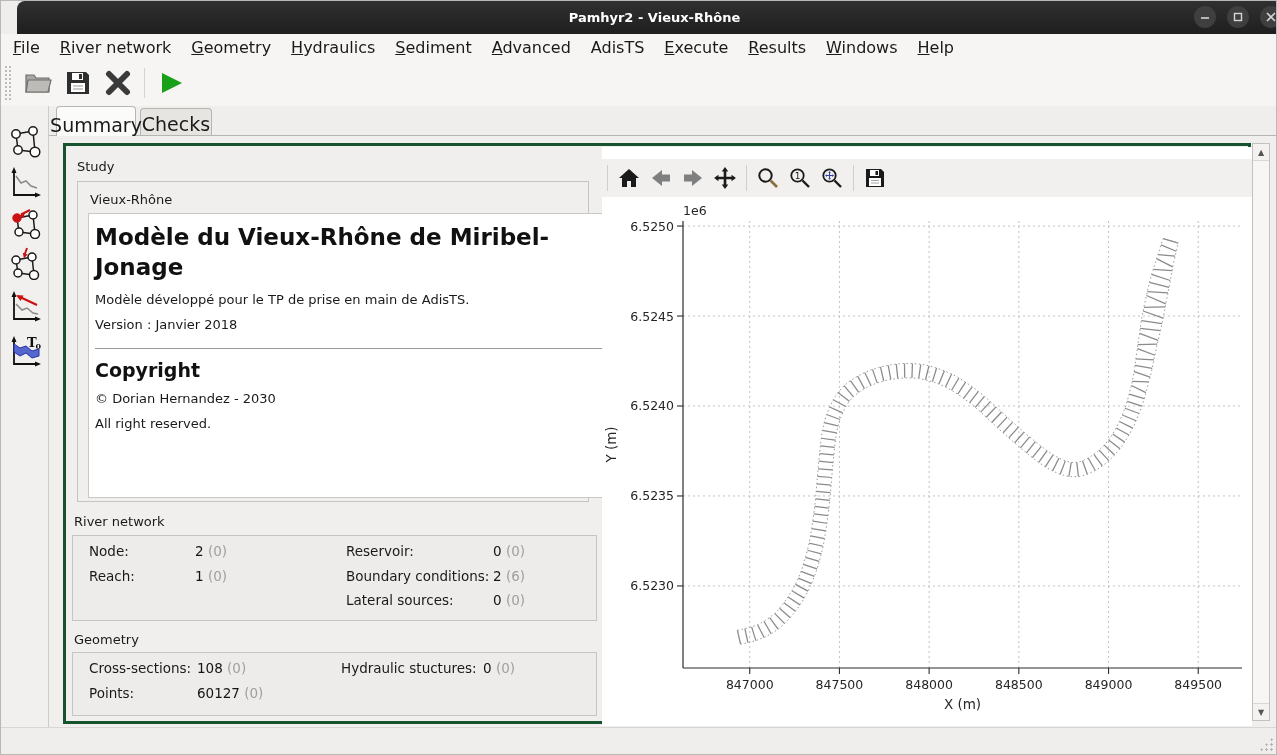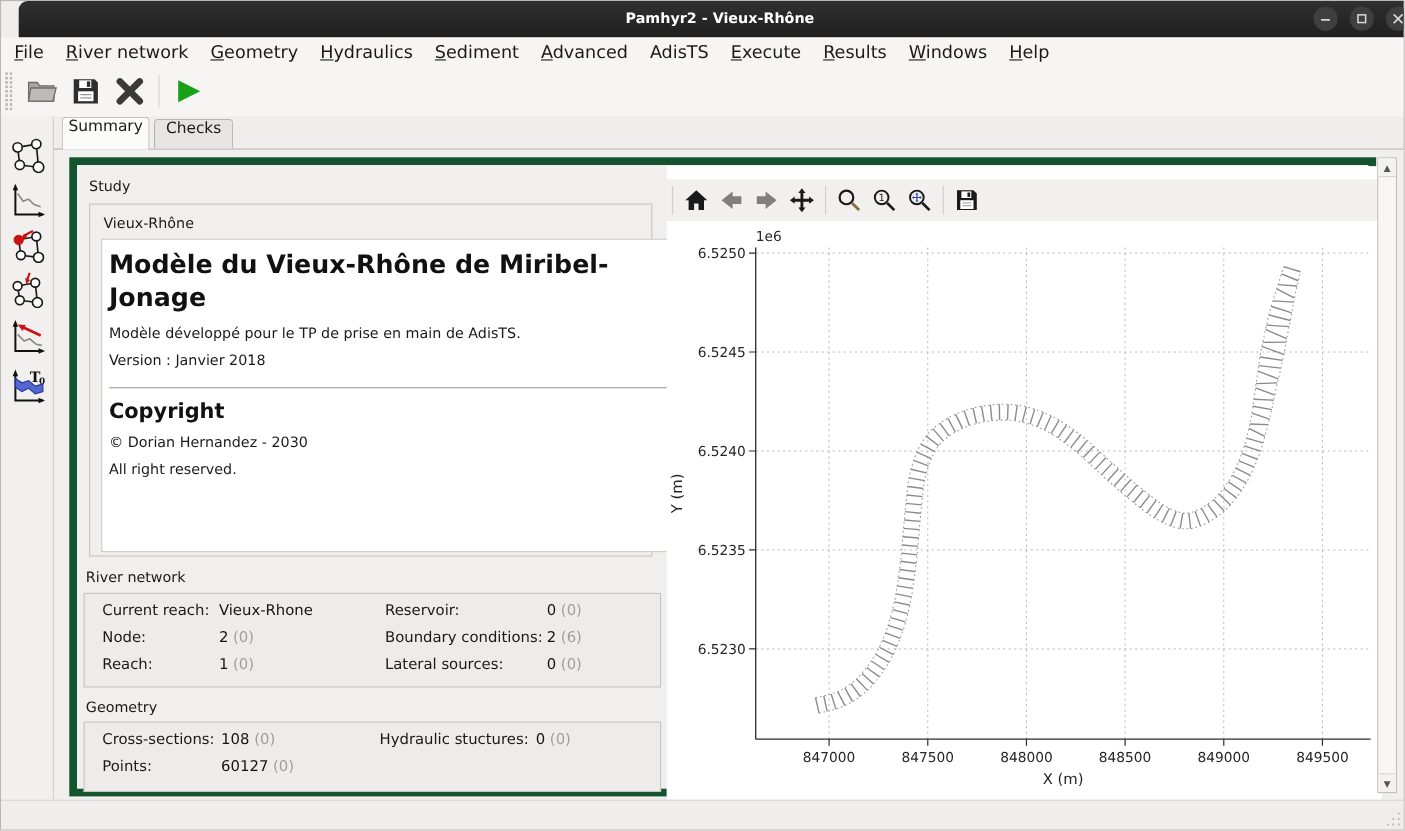--- a/index.html
+++ b/index.html
@@ -25,28 +25,28 @@
     background-image:radial-gradient(#bdbcb9 1.2px,transparent 1.3px);background-size:4px 4px;}
   .tbtn{width:34px;height:34px;margin:0 3px;display:flex;align-items:center;justify-content:center;border-radius:3px;}
   .tsep{width:1px;height:30px;background:#d4d3d0;margin:0 6px;}
   
   .rail{position:absolute;left:0;top:105px;bottom:27px;width:48px;background:#f1f0ee;
     border-right:1px solid #cdccc9;box-sizing:border-box;}
   .rail .ribtn{position:absolute;left:7px;width:34px;height:34px;display:flex;align-items:center;justify-content:center;}
   .tabbar{position:absolute;left:48px;top:105px;height:29px;right:0;}
   .tab{position:absolute;top:2px;height:27px;box-sizing:border-box;border:1px solid #b6b5b2;
     border-bottom:none;border-top-left-radius:4px;border-top-right-radius:4px;
-    display:flex;align-items:flex-start;justify-content:center;font-size:14px;color:#1a1a1a;z-index:3;}
+    display:flex;align-items:flex-end;justify-content:center;font-size:19px;color:#1a1a1a;z-index:3;}
   .tab.active{left:7px;width:80px;top:0;height:30px;background:#fbfbfa;z-index:4;}
   .tab.inactive{left:91px;width:72px;background:#e6e5e2;}
   .pane{position:absolute;left:48px;top:134px;right:0;bottom:27px;background:#f0efed;
     border-top:1px solid #b6b5b2;box-sizing:border-box;}
   
   .scrollframe{position:absolute;left:14px;top:7px;width:1188px;height:581px;
-    border:7px solid #14532d;box-sizing:border-box;}
+    border:3px solid #14532d;box-sizing:border-box;}
   .sectitle{position:absolute;font-size:13px;color:#1a1a1a;}
   .groupbox{position:absolute;border:1px solid #c5c4c1;box-sizing:border-box;}
   .whitebox{position:absolute;background:#ffffff;border:1px solid #c9c8c5;box-sizing:border-box;
     padding:4px 6px;overflow:hidden;}
   .whitebox h1{font-size:23px;line-height:30px;margin:4px 0 0 0;color:#111;}
   .whitebox p{font-size:13px;margin:10px 0 0 0;color:#1a1a1a;}
   .whitebox hr{border:none;border-top:1px solid #9a9996;margin:16px 0 10px 0;}
   .whitebox h2{font-size:19px;margin:4px 0 0 0;color:#111;}
   .sunkbox{position:absolute;background:#edecea;border:1px solid #c6c5c2;box-sizing:border-box;}
   .fieldcol{position:absolute;top:7px;}
@@ -229,21 +229,20 @@
           <hr>
           <h2>Copyright</h2>
           <p>© Dorian Hernandez - 2030</p>
           <p>All right reserved.</p>
         </div>
       </div>
 
       <div class="sectitle" style="left:8px;top:368px">River network</div>
       <div class="sunkbox" style="left:6px;top:389px;width:525px;height:86px">
         <div class="fieldcol" style="left:16px">
-            <div class="frow"><span class="flabel" style="width: 106px;">Current reach:</span><span class="fvalue">Vieux-Rhone</span><span class="fextra"></span></div>
             <div class="frow"><span class="flabel" style="width: 106px;">Node:</span><span class="fvalue">2</span><span class="fextra"> (0)</span></div>
             <div class="frow"><span class="flabel" style="width: 106px;">Reach:</span><span class="fvalue">1</span><span class="fextra"> (0)</span></div>
           </div>
         <div class="fieldcol" style="left:273px">
             <div class="frow"><span class="flabel" style="width: 147px;">Reservoir:</span><span class="fvalue">0</span><span class="fextra"> (0)</span></div>
             <div class="frow"><span class="flabel" style="width: 147px;">Boundary conditions:</span><span class="fvalue">2</span><span class="fextra"> (6)</span></div>
             <div class="frow"><span class="flabel" style="width: 147px;">Lateral sources:</span><span class="fvalue">0</span><span class="fextra"> (0)</span></div>
           </div>
       </div>
 

